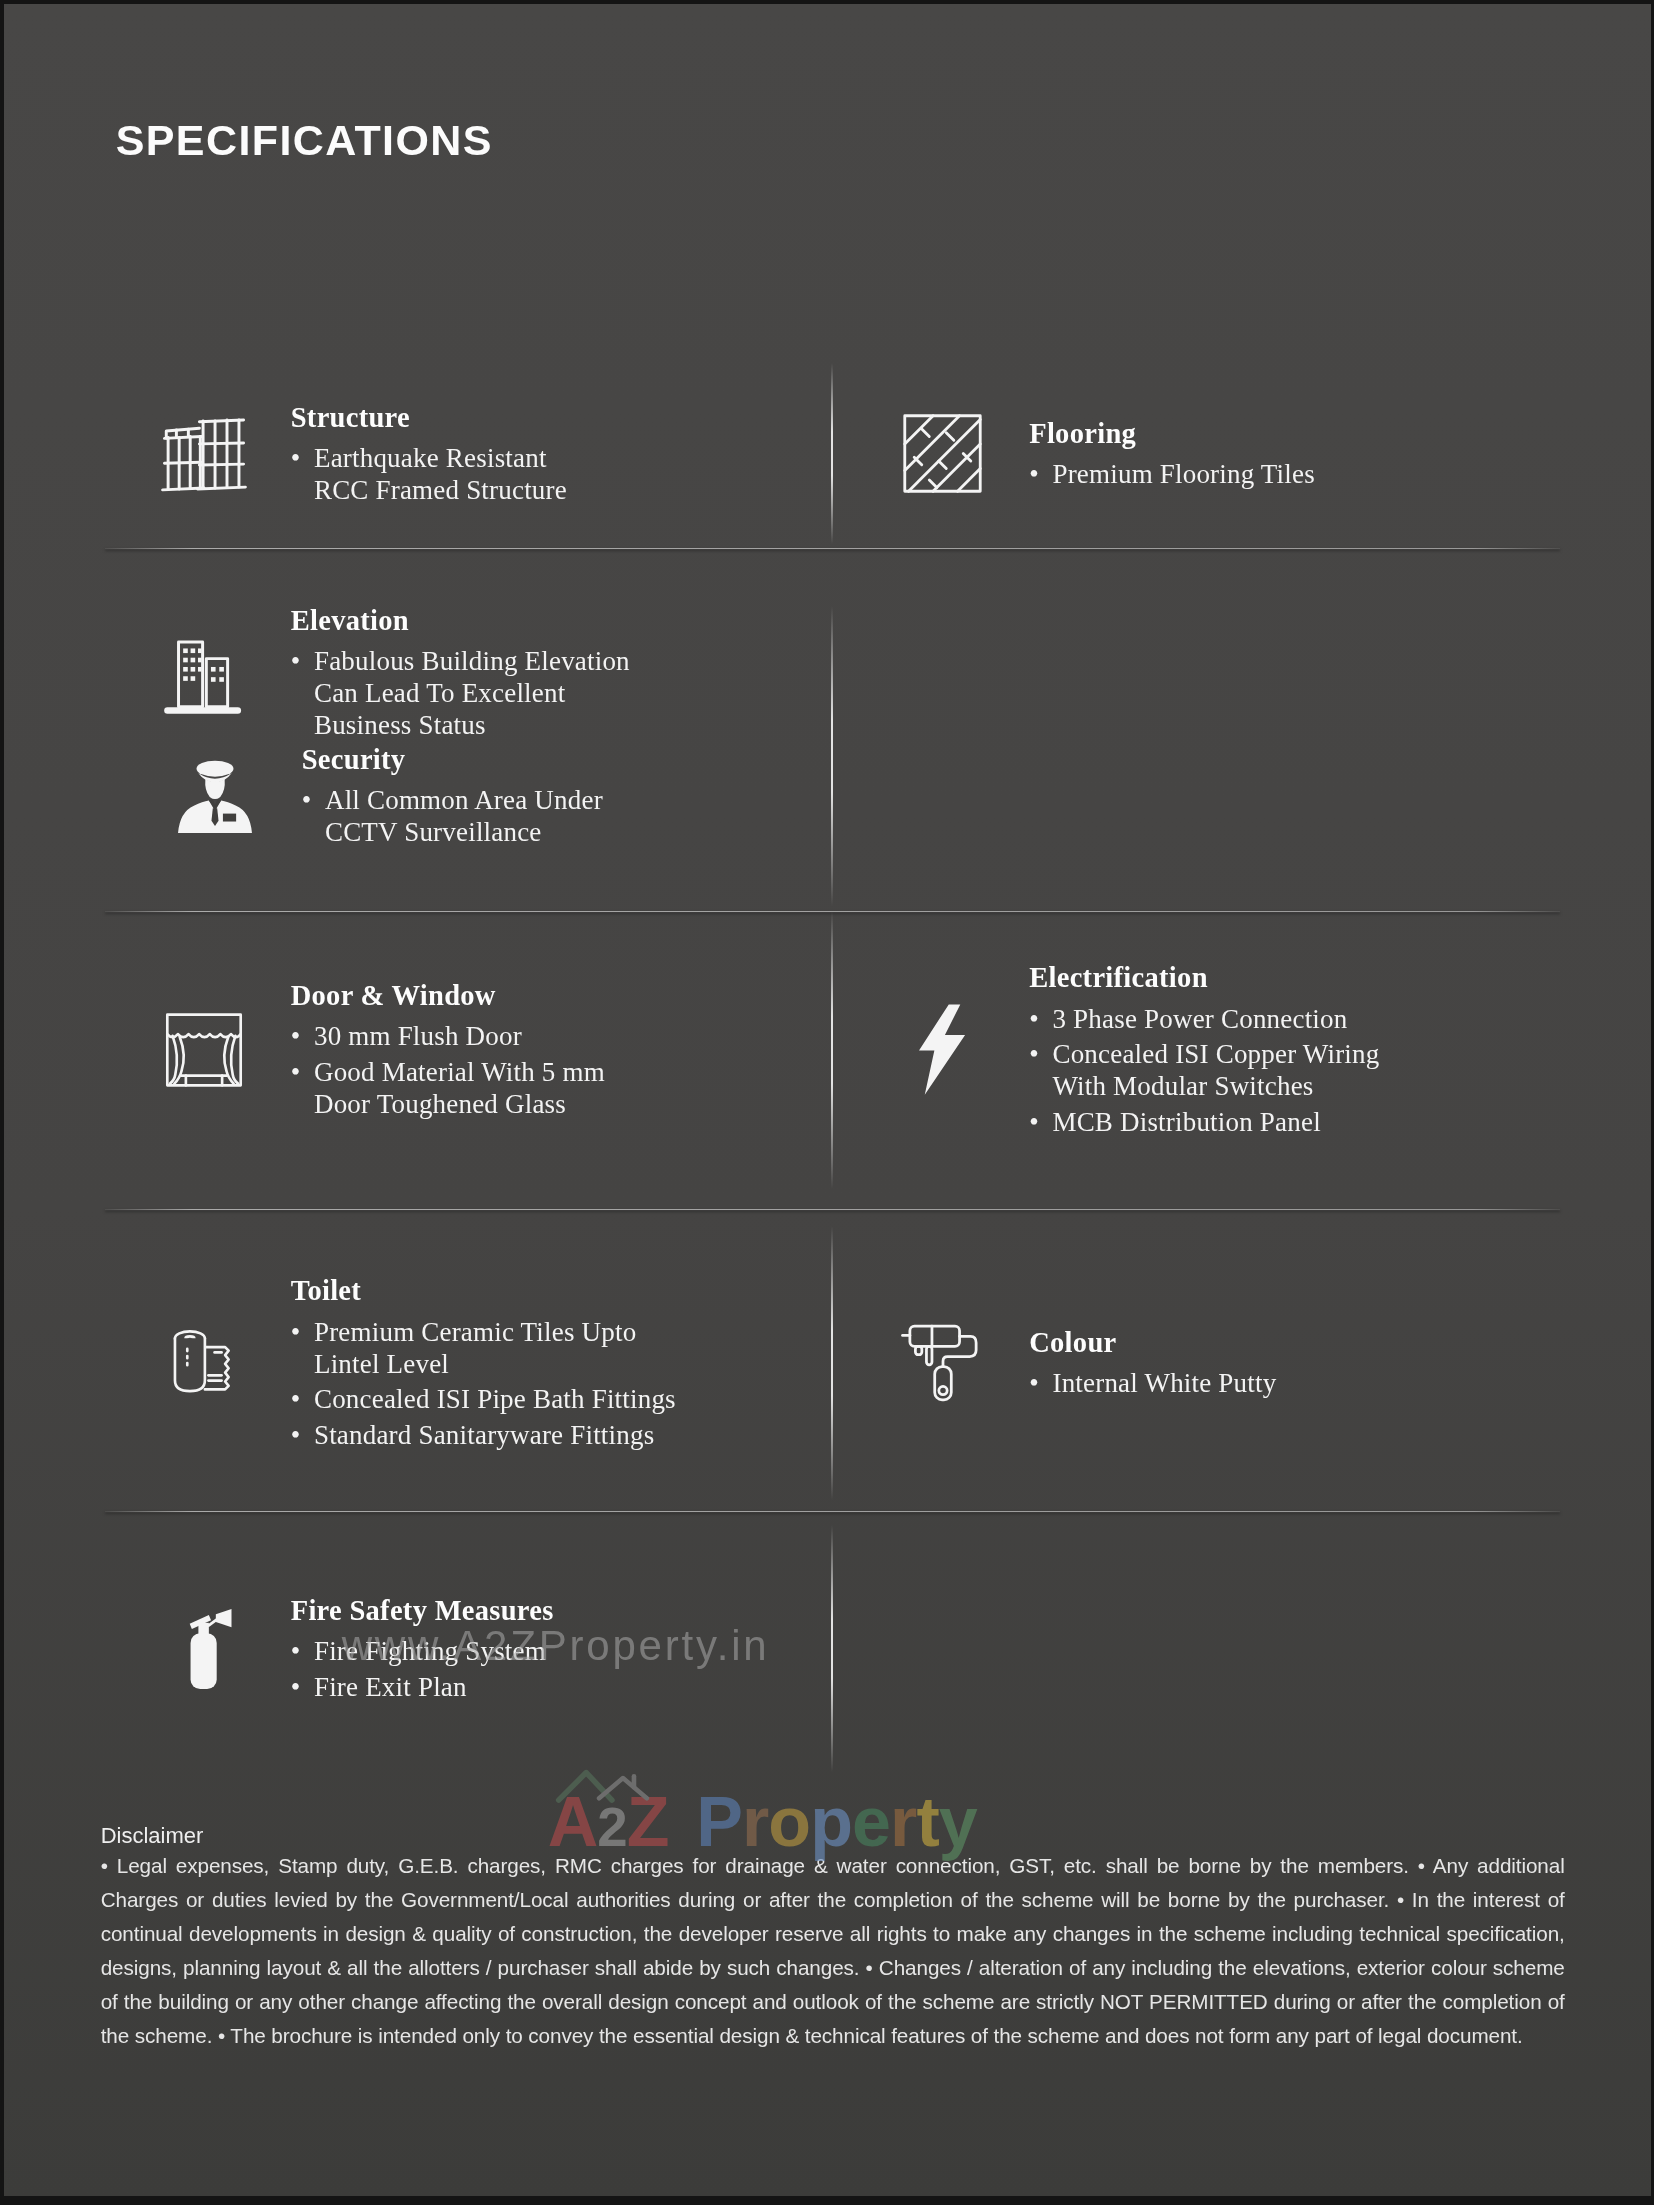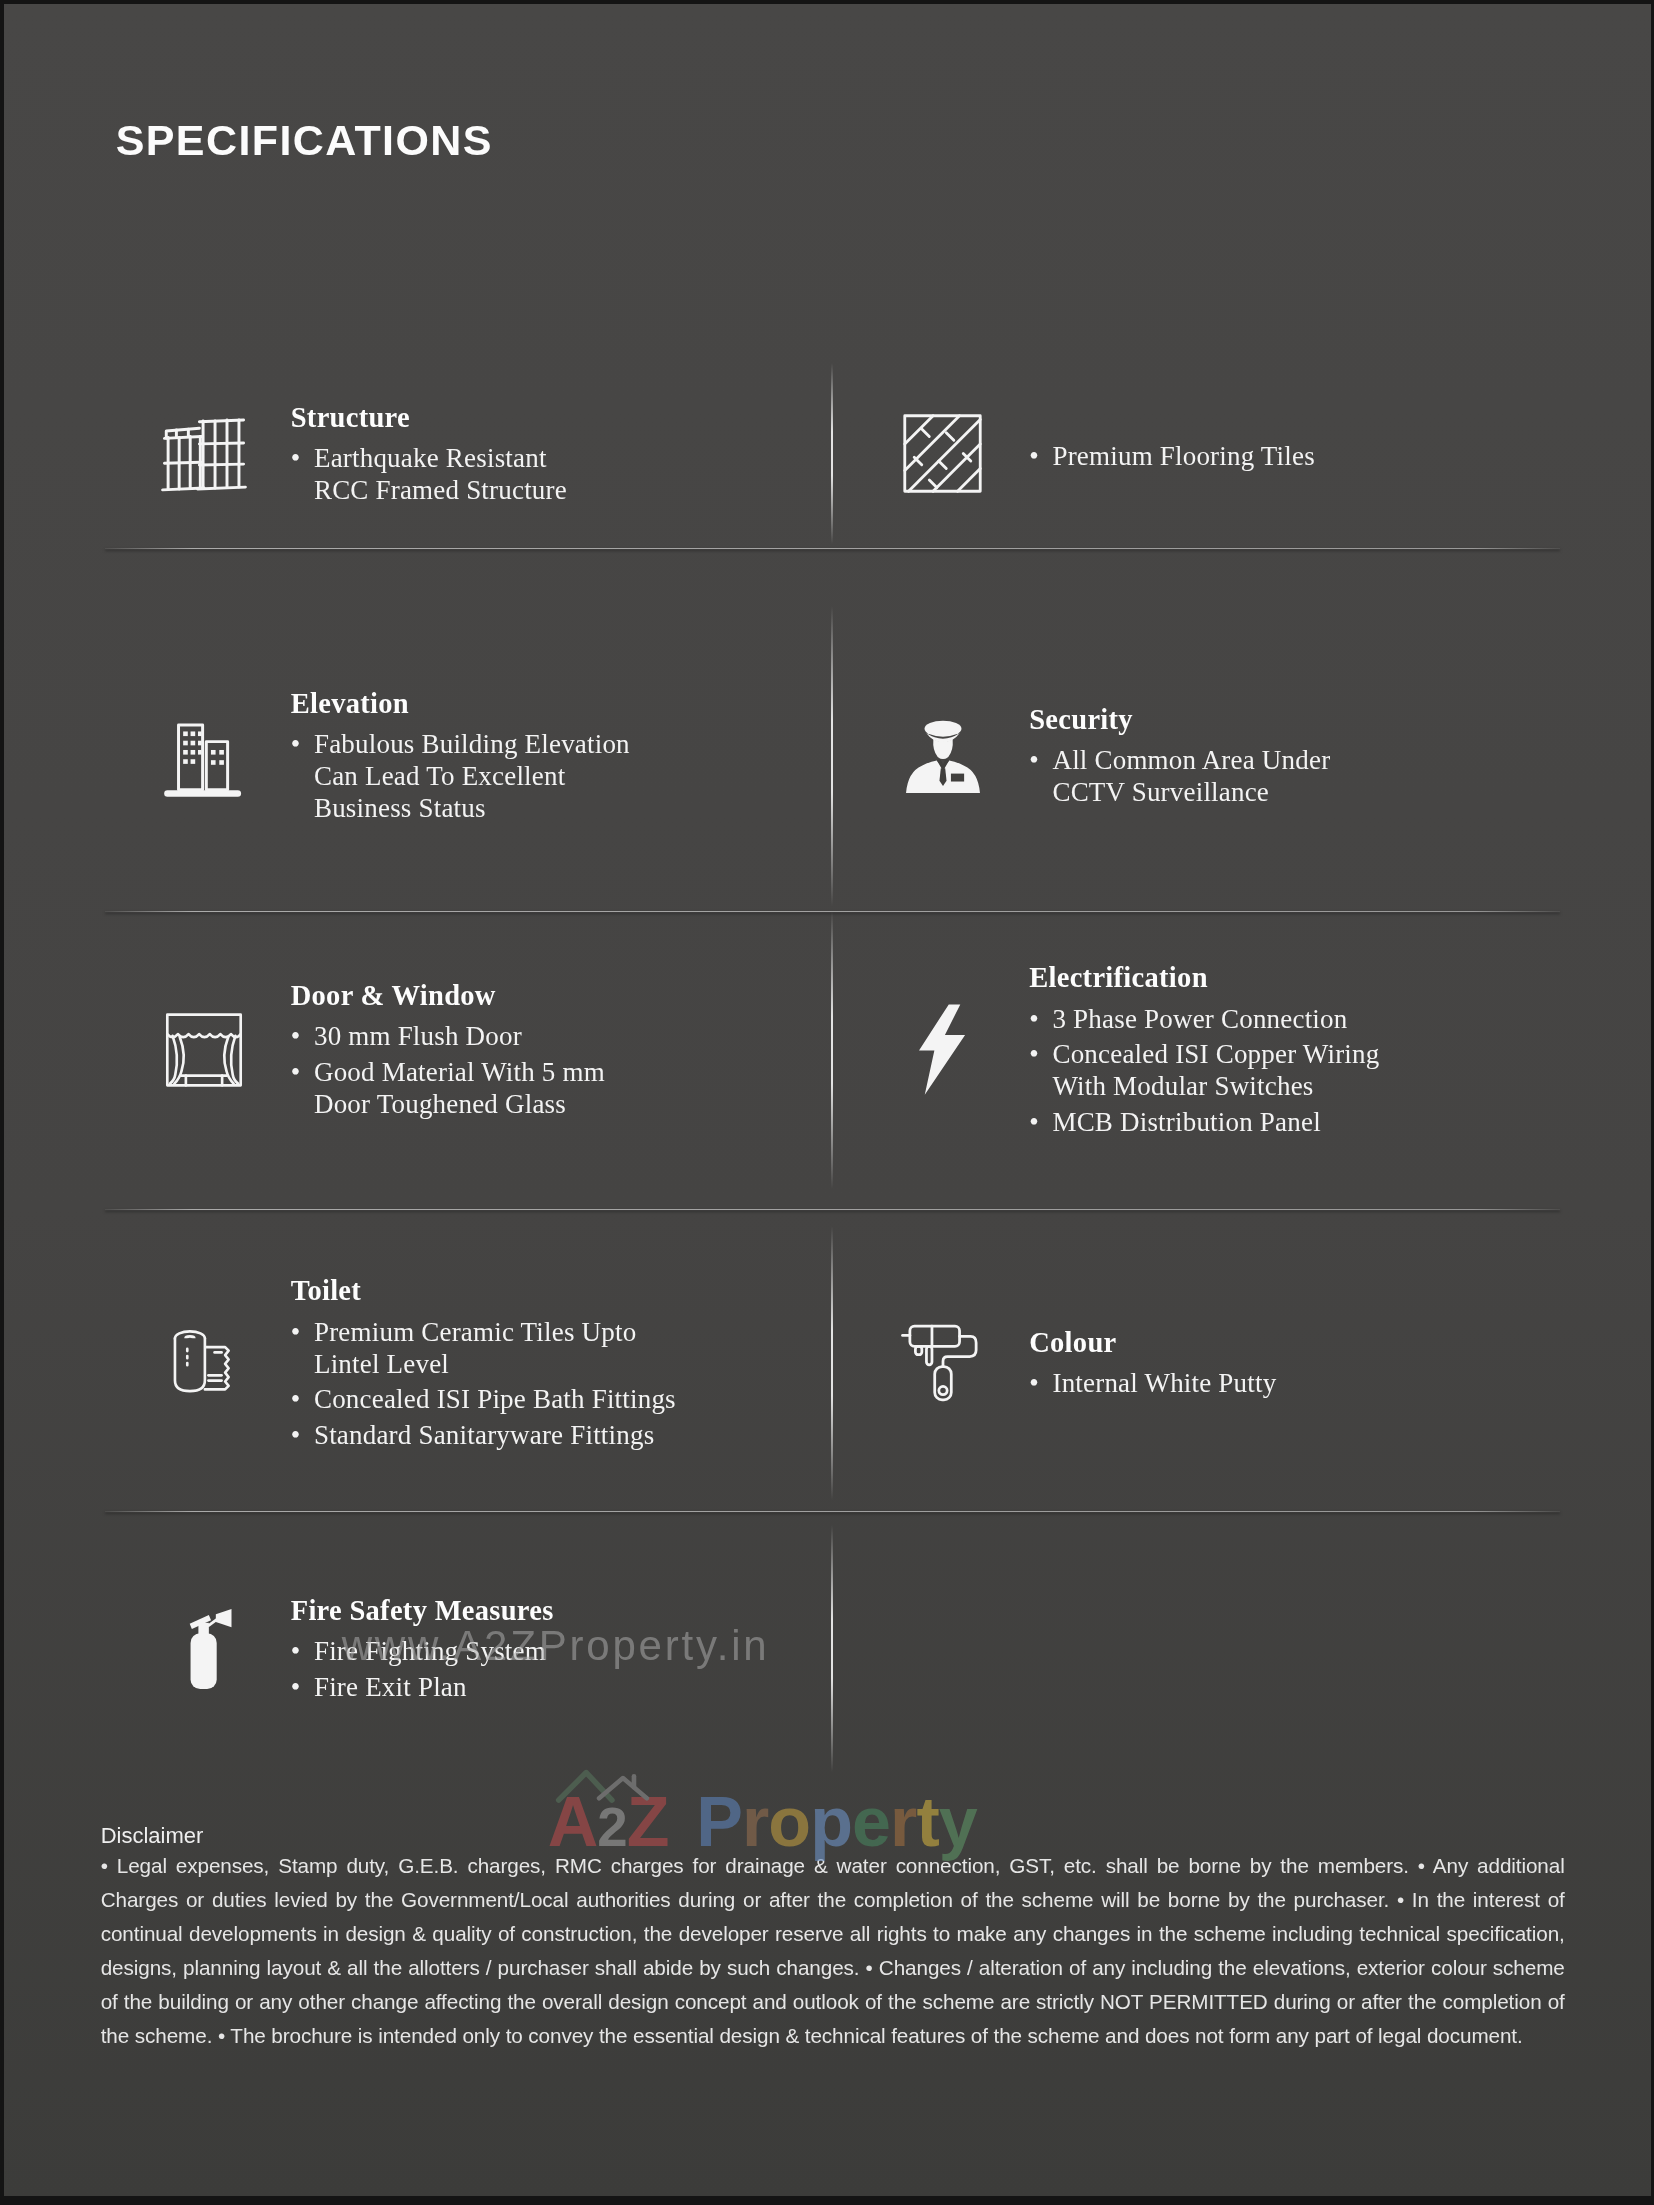--- a/index.html
+++ b/index.html
@@ -142,31 +142,32 @@
               <path d="M60 84 L84 60"></path>
             <path d="M22 18 L30 26"></path>
               <path d="M48 22 L56 30"></path>
               <path d="M14 48 L22 56"></path>
               <path d="M40 52 L48 60"></path>
               <path d="M66 44 L74 52"></path>
               <path d="M30 72 L38 80"></path>
           </svg>
         </div>
         <div class="sec-text">
+          <div class="sec-title">Flooring</div>
           <div class="bullet">
             <span class="dot">•</span>
             <span class="bullet-text">Premium Flooring Tiles</span>
           </div>
         </div>
       </div>
     </div>
 
     <div class="h-div" style="top:544px;"></div>
 
-    <div class="spec-row" style="top:601px;height:303px;">
+    <div class="spec-row" style="top:601px;height:303px;flex-direction:column;">
       <div class="cell left">
         <div class="icon-box">
           <svg width="88" height="88" viewBox="0 0 95 95" class="icon-stroke">
             <path d="M8 88 H84" style="stroke-width:7"></path>
             <rect x="20" y="14" width="26" height="70"></rect>
             <rect x="50" y="32" width="23" height="52"></rect>
             <g class="icon-fill" style="stroke:none">
               <rect x="25" y="21" width="5" height="5"></rect>
                 <rect x="33" y="21" width="5" height="5"></rect>
                 <rect x="41" y="21" width="4" height="5"></rect>

